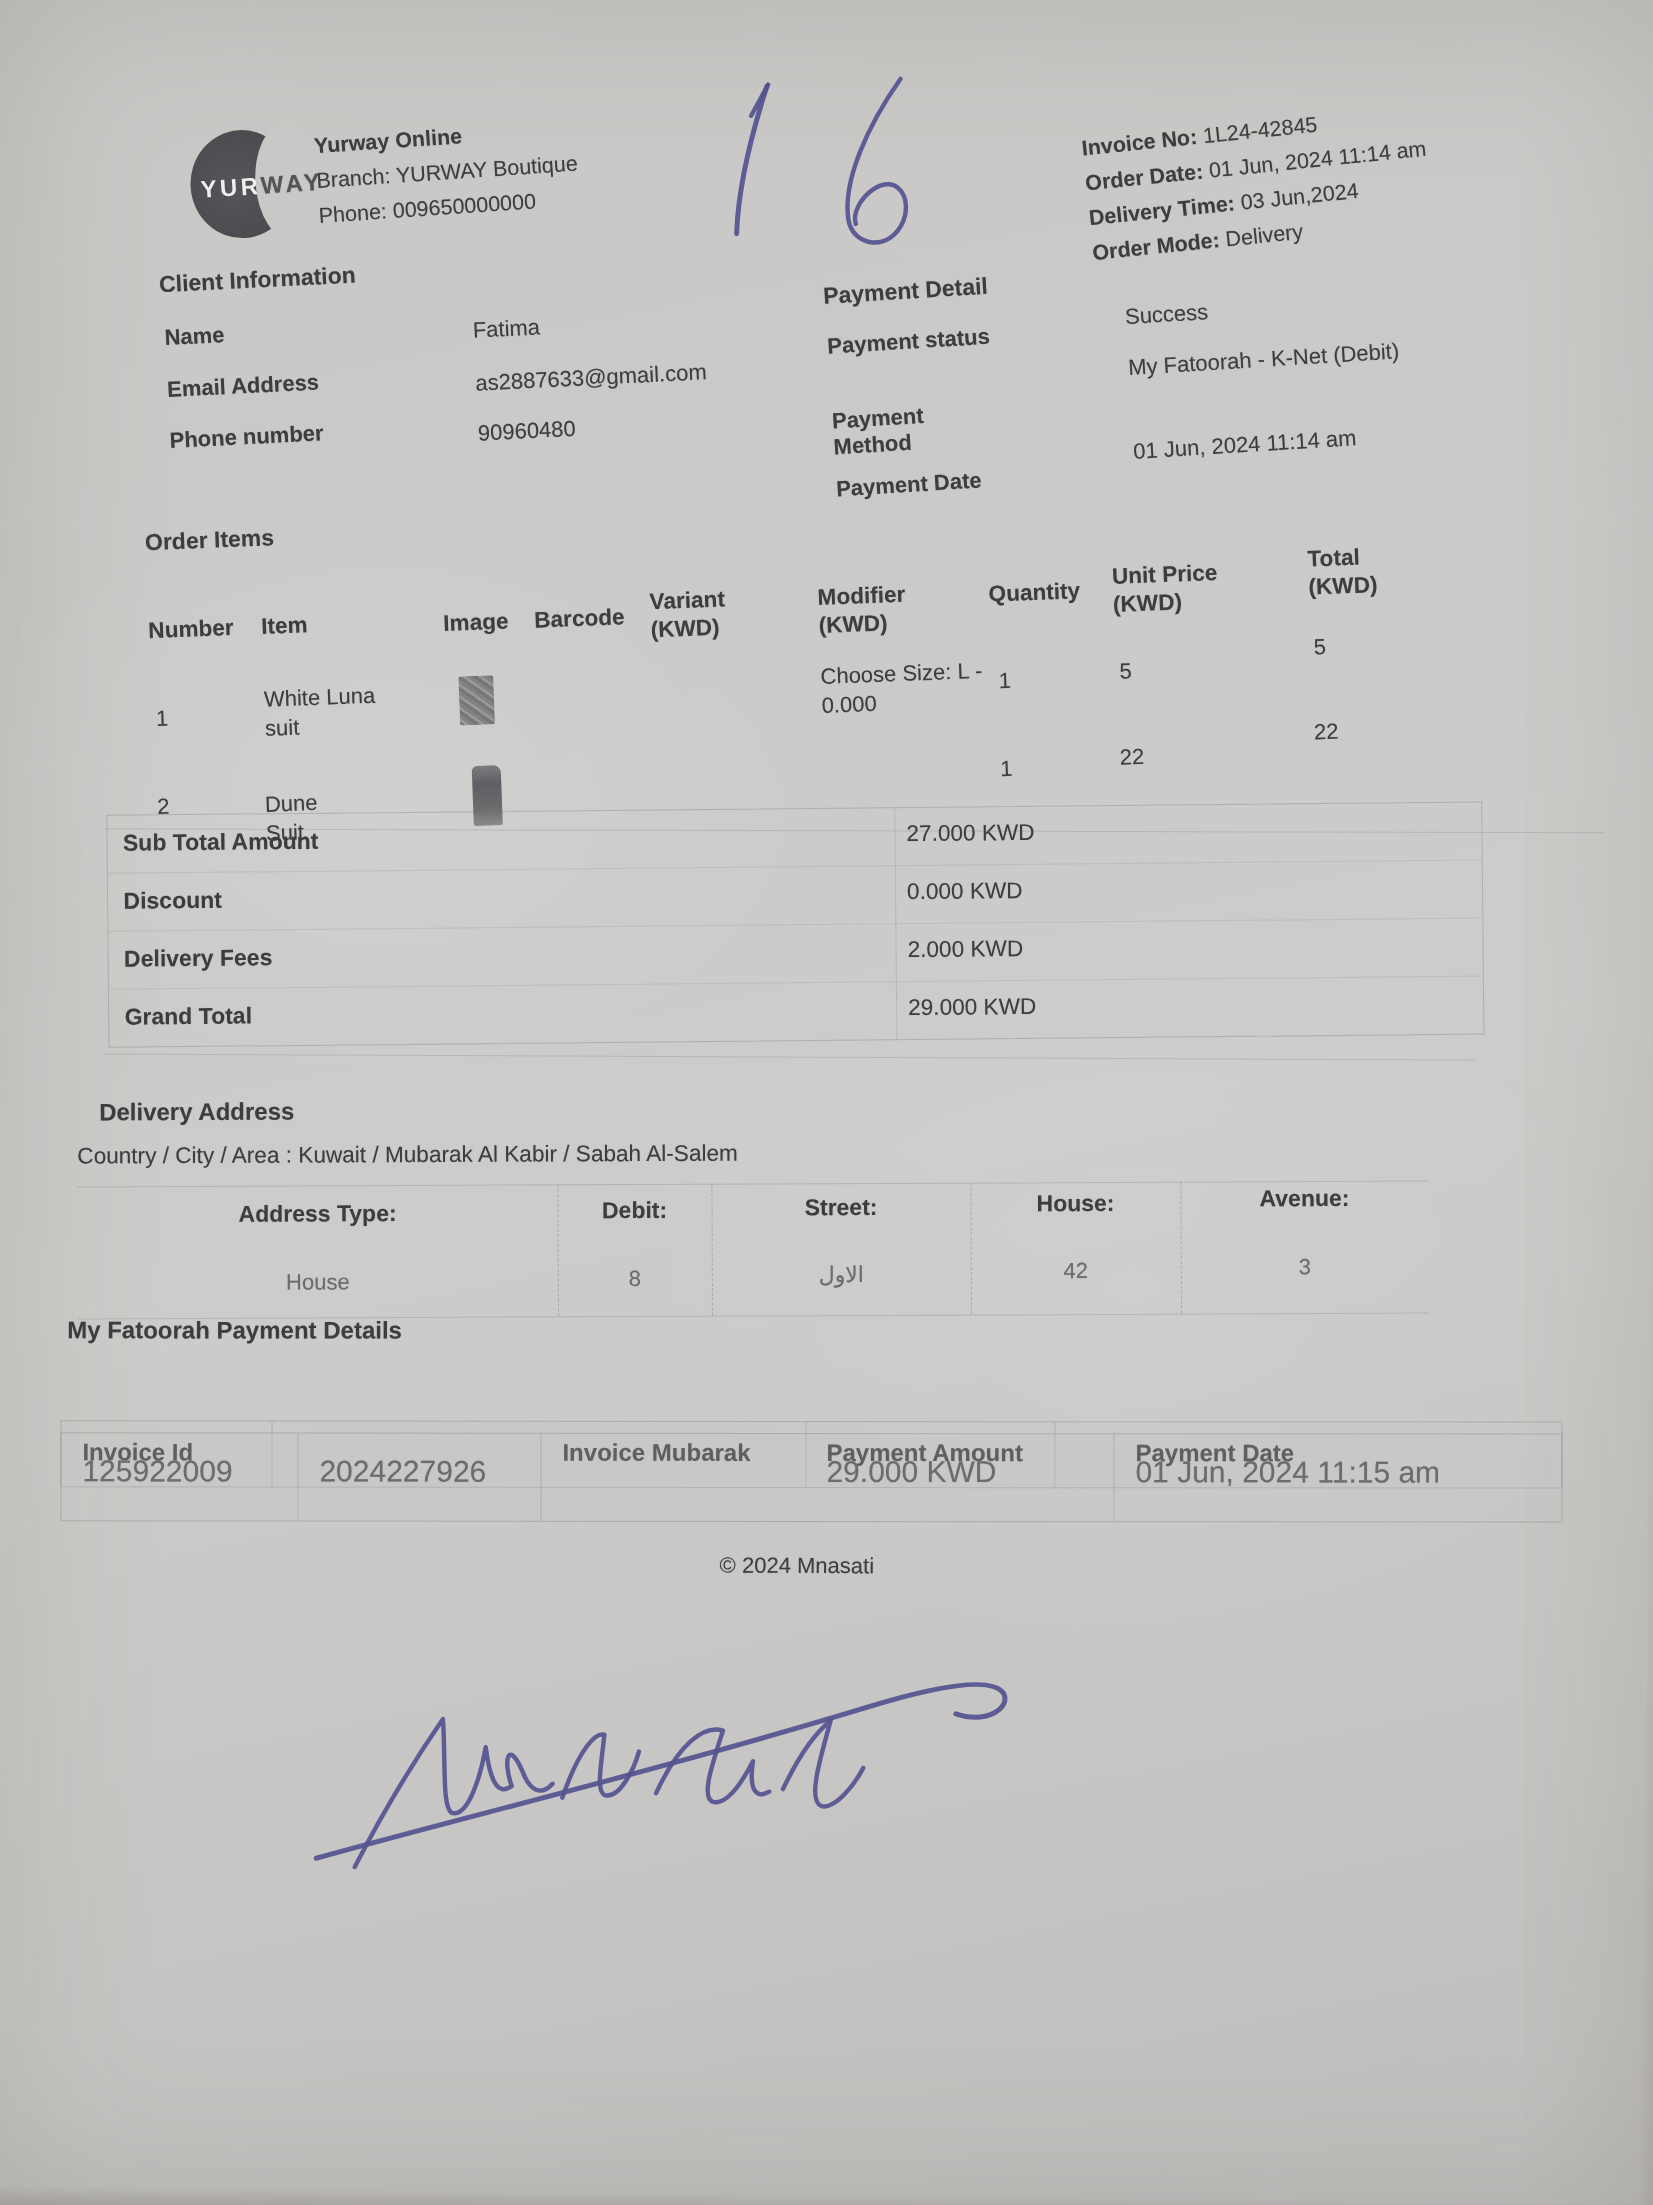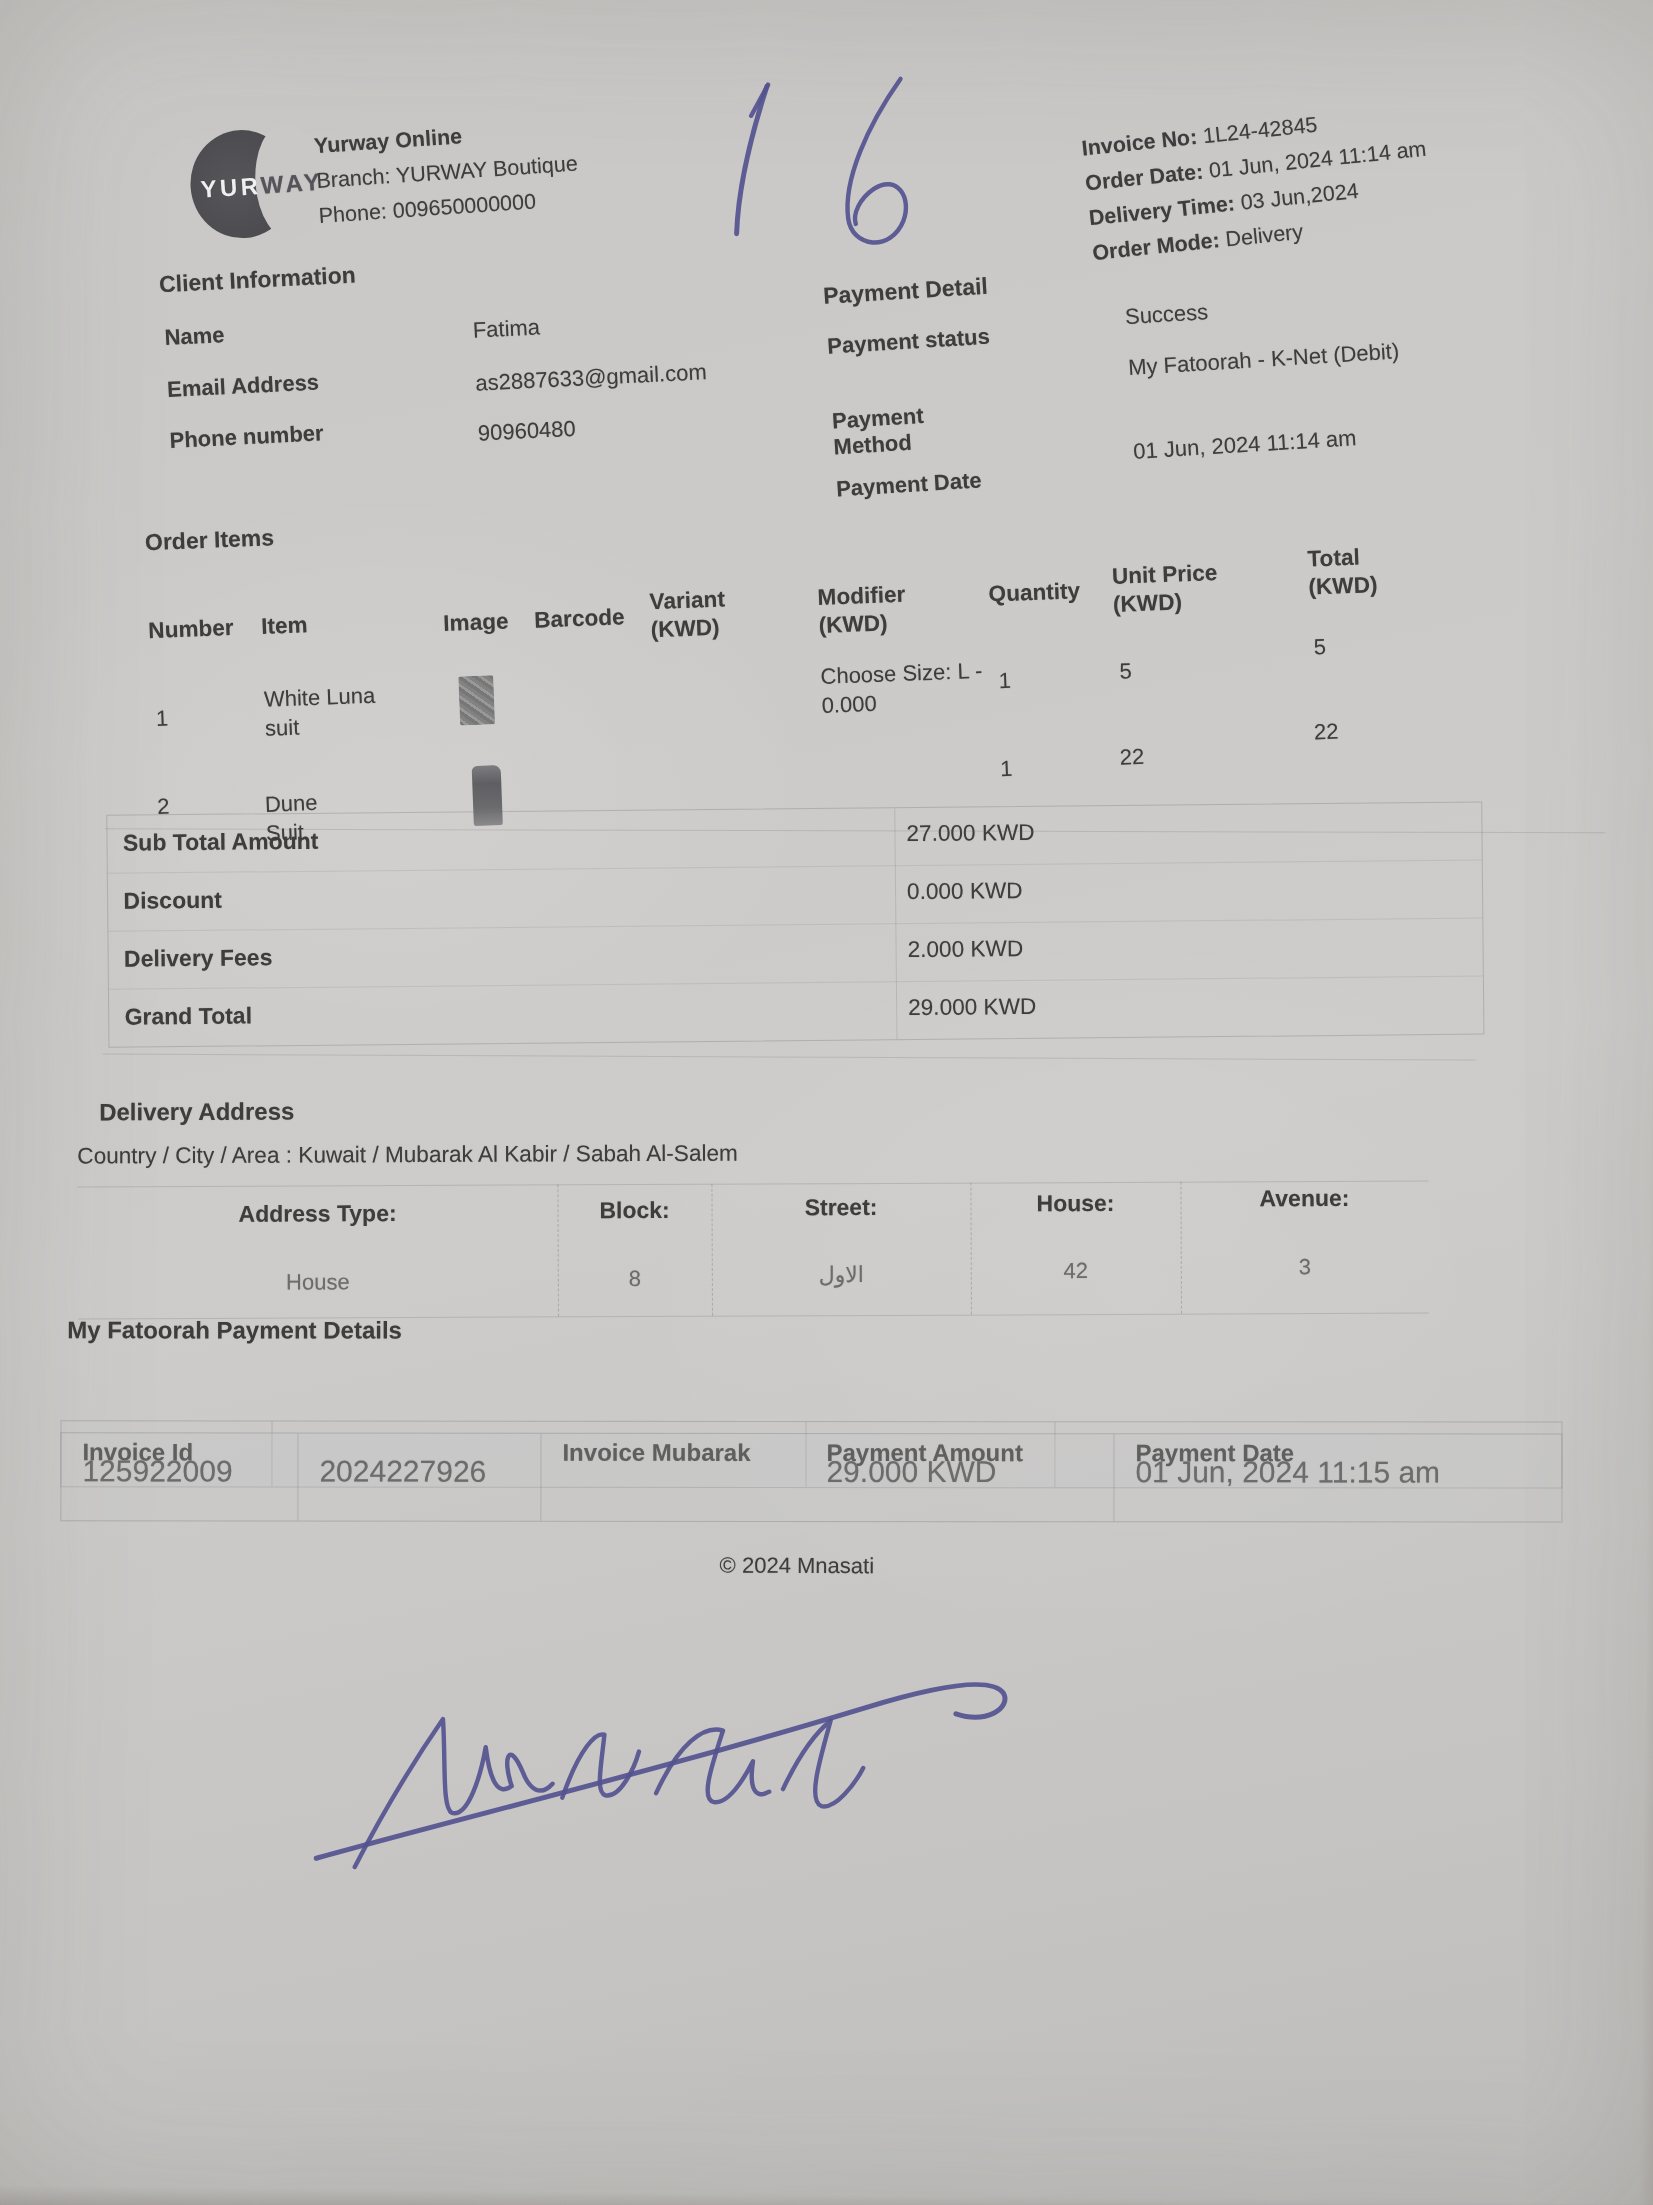--- a/index.html
+++ b/index.html
@@ -184,21 +184,21 @@
     <div class="b" style="font-size:24px;margin-left:22px;">Delivery Address</div>
     <div style="font-size:22.6px;margin-top:16.5px;">Country / City / Area : Kuwait / Mubarak Al Kabir / Sabah Al-Salem</div>
     <div class="row" style="width:1351px;height:132px;margin-top:17.6px;">
       <div class="hline" style="top:0;"></div>
       <div class="hline" style="top:132px;"></div>
       <div class="vdash" style="left:480px;"></div>
       <div class="vdash" style="left:634px;"></div>
       <div class="vdash" style="left:893px;"></div>
       <div class="vdash" style="left:1103px;"></div>
       <div class="del-cell del-h" style="left:0;width:480px;top:15.4px;">Address Type:</div>
-      <div class="del-cell del-h" style="left:480px;width:154px;top:13.2px;">Block:</div>
+      <div class="del-cell del-h" style="left:480px;width:154px;top:13.2px;">Debit:</div>
       <div class="del-cell del-h" style="left:634px;width:259px;top:11px;">Street:</div>
       <div class="del-cell del-h" style="left:893px;width:210px;top:7.7px;">House:</div>
       <div class="del-cell del-h" style="left:1103px;width:248px;top:4.4px;">Avenue:</div>
       <div class="del-cell del-v faded" style="left:0;width:480px;top:84px;">House</div>
       <div class="del-cell del-v faded" style="left:480px;width:154px;top:82px;">8</div>
       <div class="del-cell del-v faded" style="left:634px;width:259px;top:79px;">الاول</div>
       <div class="del-cell del-v faded" style="left:893px;width:210px;top:76px;">42</div>
       <div class="del-cell del-v faded" style="left:1103px;width:248px;top:73px;">3</div>
     </div>
   </div>

